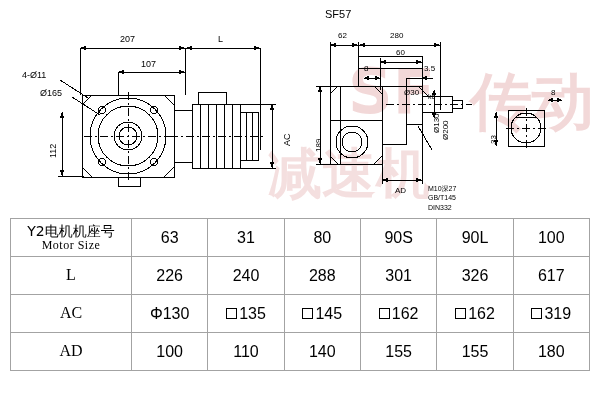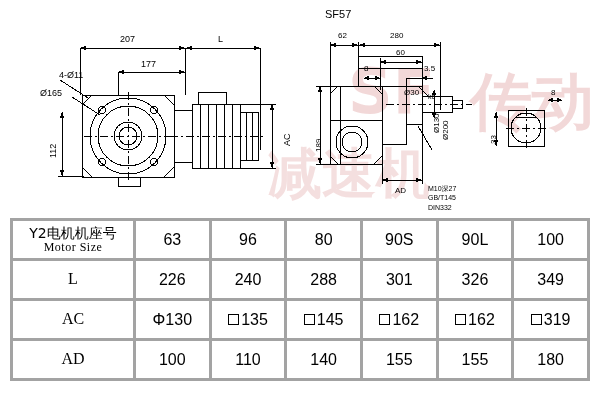--- a/index.html
+++ b/index.html
@@ -40,21 +40,21 @@
   .lbl.vert{transform:rotate(-90deg);transform-origin:left top;}
 
   
   .tbl-wrap{position:absolute;left:10px;top:218px;width:580px;}
   table.spec{
     border-collapse:collapse;
     width:580px;
     table-layout:fixed;
   }
   table.spec td{
-    border:3px solid #a3a3a3;
+    border:1px solid #a3a3a3;
     text-align:center;
     vertical-align:middle;
     height:33px;
     font-size:16px;
     font-family:"Liberation Sans", sans-serif;
   }
   table.spec td.head{
     width:112px;
     font-size:14px;
     line-height:1.15;
@@ -149,22 +149,22 @@
 
         <line x1="62" y1="112" x2="62" y2="176"></line>
         <path d="M62 112 l-2.5 6 h5 z" fill="#000" stroke="none"></path>
         <path d="M62 176 l-2.5 -6 h5 z" fill="#000" stroke="none"></path>
         <line x1="58" y1="176" x2="84" y2="176"></line>
       </g>
     </svg>
 
     <span class="lbl" style="left:120px;top:34px;">207</span>
     <span class="lbl" style="left:218px;top:34px;">L</span>
-    <span class="lbl" style="left:141px;top:59px;">177</span>
-    <span class="lbl" style="left:22px;top:70px;margin-left:37px;">4-Ø11</span>
+    <span class="lbl" style="left:141px;top:59px;">107</span>
+    <span class="lbl" style="left:22px;top:70px;">4-Ø11</span>
     <span class="lbl" style="left:40px;top:88px;">Ø165</span>
     <span class="lbl vert" style="left:48px;top:158px;">112</span>
     <span class="lbl vert" style="left:282px;top:146px;">AC</span>
 
     <svg width="300" height="215" viewBox="0 0 300 215" style="position:absolute;left:300px;top:0;">
       <g stroke="#000" fill="none" stroke-width="1" shape-rendering="crispEdges">
 
         <line x1="30" y1="45" x2="58" y2="45"></line>
         <path d="M30 45 l6 -2.5 v5 z" fill="#000" stroke="none"></path>
         <path d="M58 45 l-6 -2.5 v5 z" fill="#000" stroke="none"></path>
@@ -273,34 +273,34 @@
 
   <div class="tbl-wrap">
     <table class="spec">
       <tbody>
           <tr>
         <td class="head">
           <span class="cn">Y2电机机座号</span>
           <span class="en">Motor Size</span>
         </td>
         <td>63</td>
-        <td>96</td>
+        <td>31</td>
         <td>80</td>
         <td>90S</td>
         <td>90L</td>
         <td>100</td>
       </tr>
       <tr>
         <td class="head rowlbl">L</td>
         <td>226</td>
         <td>240</td>
         <td>288</td>
         <td>301</td>
         <td>326</td>
-        <td>349</td>
+        <td>617</td>
       </tr>
       <tr>
         <td class="head rowlbl">AC</td>
         <td><span>Φ130</span></td>
         <td><span class="sq"></span><span>135</span></td>
         <td><span class="sq"></span><span>145</span></td>
         <td><span class="sq"></span><span>162</span></td>
         <td><span class="sq"></span><span>162</span></td>
         <td><span class="sq"></span><span>319</span></td>
       </tr>

